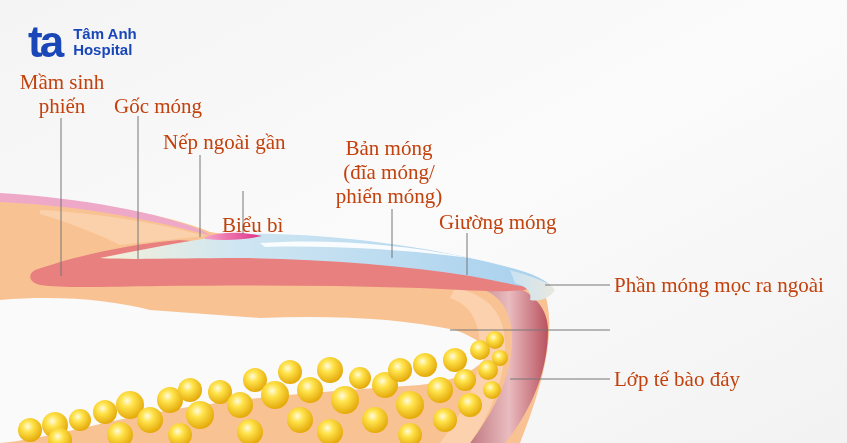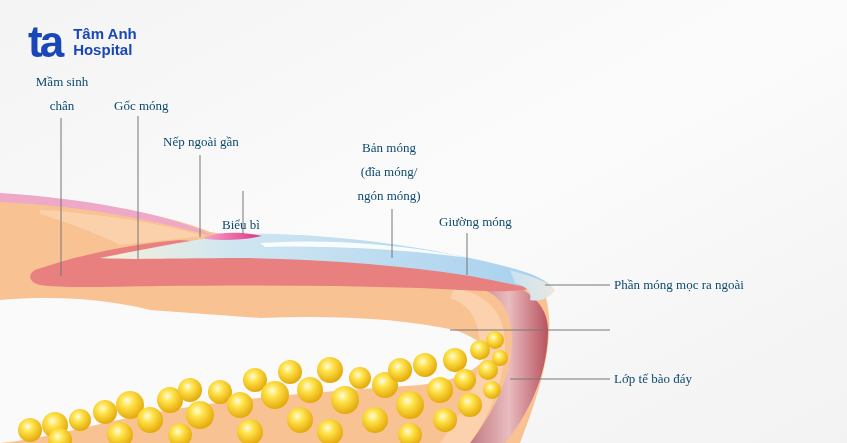--- a/index.html
+++ b/index.html
@@ -2,21 +2,21 @@
 <html><head>
 <meta charset="utf-8">
 <style>
   html, body { margin:0; padding:0; }
   body { width:847px; height:443px; overflow:hidden; background:#f7f7f7; position:relative; font-family:"DejaVu Serif", serif; }
   .stage { position:absolute; left:0; top:0; width:847px; height:443px; }
   svg.art { position:absolute; left:0; top:0; }
   .logo { position:absolute; left:28px; top:24px; display:flex; align-items:center; }
   .logo-mark { font-family:"Liberation Sans", sans-serif; font-weight:bold; font-size:44px; color:#1a47b8; letter-spacing:-3px; line-height:36px; }
   .logo-text { margin-left:12px; font-family:"Liberation Sans", sans-serif; font-weight:bold; font-size:15px; line-height:16px; color:#1a47b8; }
-  .lbl { position:absolute; font-family:"Liberation Serif", serif; font-size:13px; color:#0c4a6e; line-height:24px; white-space:nowrap; }
+  .lbl { position:absolute; font-family:"Liberation Serif", serif; font-size:21px; color:#c2410c; line-height:24px; white-space:nowrap; }
   .center { text-align:center; }
 </style>
 </head>
 <body>
 
 <div class="stage">
 
   <svg class="art" width="847" height="443" viewBox="0 0 847 443">
     <defs>
       <radialGradient id="fatBall" cx="40%" cy="35%" r="65%">
@@ -132,27 +132,27 @@
   <div class="logo">
     <span class="logo-mark">ta</span>
     <div class="logo-text">
       <div>Tâm Anh</div>
       <div>Hospital</div>
     </div>
   </div>
 
   <div class="lbl center" style="left:16px; top:70px; width:92px;">
     <div>Mầm sinh</div>
-    <div>chân</div>
+    <div>phiến</div>
   </div>
   <div class="lbl" style="left:114px; top:94px;">Gốc móng</div>
   <div class="lbl" style="left:163px; top:130px;">Nếp ngoài gần</div>
   <div class="lbl" style="left:222px; top:166px;margin-top:47px;">Biểu bì</div>
   <div class="lbl center" style="left:326px; top:136px; width:126px;">
     <div>Bản móng</div>
     <div>(đĩa móng/</div>
-    <div>ngón móng)</div>
+    <div>phiến móng)</div>
   </div>
   <div class="lbl" style="left:614px; top:273px;">Phần móng mọc ra ngoài</div>
   <div class="lbl" style="left:439px; top:210px;">Giường móng</div>
   <div class="lbl" style="left:614px; top:367px;">Lớp tế bào đáy</div>
 
 </div>
 
 </body></html>

